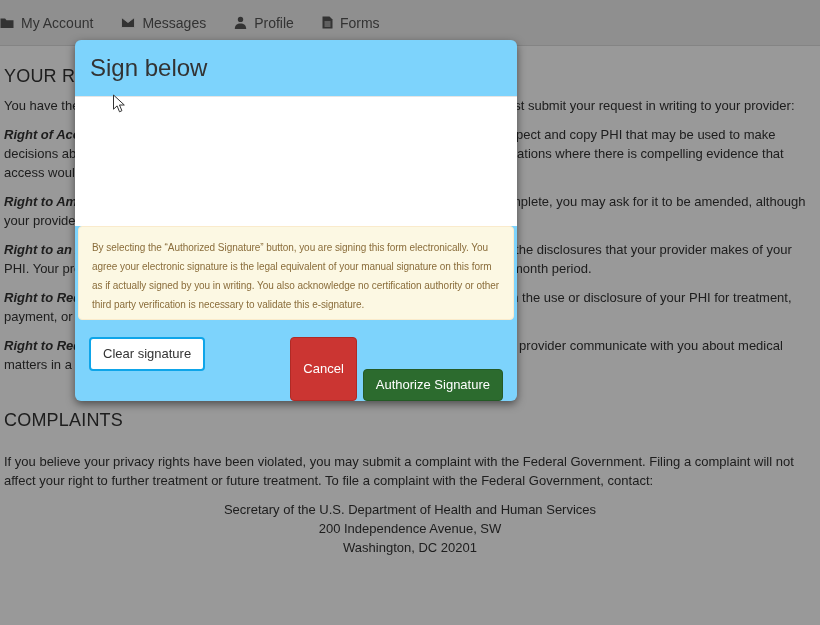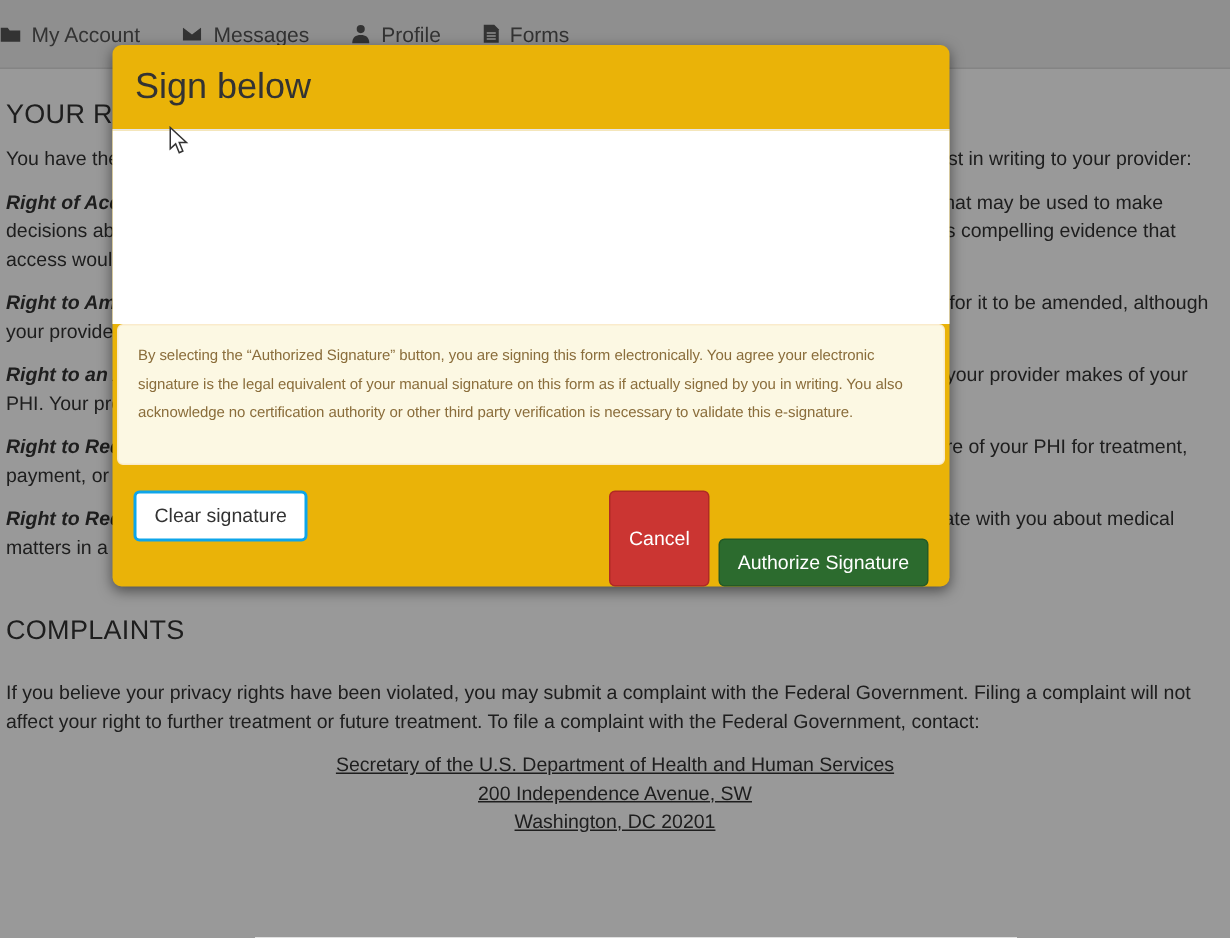--- a/index.html
+++ b/index.html
@@ -13,28 +13,28 @@
   .nav-item { display:flex; align-items:center; gap:7px; color:#555; font-size:14px; cursor:pointer; }
   .nav-item svg { display:block; fill:#555; }
 
   .content { padding:0 4px; color:#333; font-size:13px; line-height:19px; }
   .section-heading { font-size:18px; font-weight:normal; color:#333; letter-spacing:0.2px; }
   .rights-heading { margin-top:21px; margin-bottom:10px; }
   .complaints-heading { margin-top:37px; margin-bottom:22px; }
   .content p { margin-bottom:10px; }
   .lead-in { font-weight:bold; font-style:italic; }
   .contact-block { text-align:center; margin-top:10px; }
-  .contact-block div { line-height:19px;text-decoration:underline; }
+  .contact-block div { line-height:19px; }
 
   
   .backdrop { position:absolute; left:0; top:0; width:820px; height:625px;
     background:rgba(0,0,0,0.4); z-index:10; }
 
-  .modal { position:absolute; left:75px; top:30px; width:558px; height:361px;
-    background:#eab308; border-radius:6px; box-shadow:0 3px 9px rgba(0,0,0,0.5);
+  .modal { position:absolute; left:75px; top:40px; width:442px; height:361px;
+    background:#7dd3fc; border-radius:6px; box-shadow:0 3px 9px rgba(0,0,0,0.5);
     z-index:20; display:flex; flex-direction:column; }
   .modal-header { padding:14px 15px 15px 15px; border-bottom:1px solid #e5e5e5; }
   .modal-title { font-size:24px; line-height:27px; color:#333; font-weight:normal; }
   .sig-area { height:145px; background:#fff; position:relative; }
   .cursor { position:absolute; left:37px; top:-3px; z-index:30; }
 
   .alert-warning { margin:0 3px; padding:11px 13px; background:#fcf8e3;
     border:1px solid #faebcc; border-radius:4px; color:#8a6d3b;
     font-size:10px; line-height:19px; letter-spacing:-0.05px; height:102px; overflow:hidden; }
 

